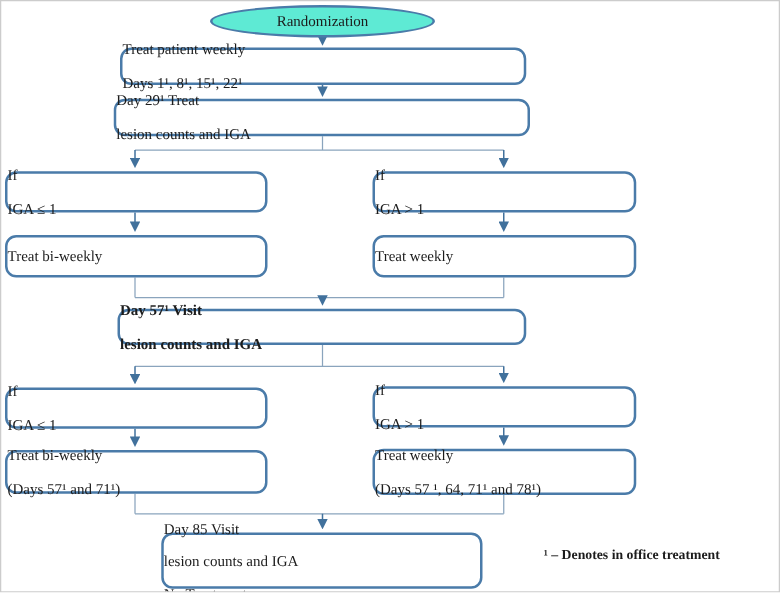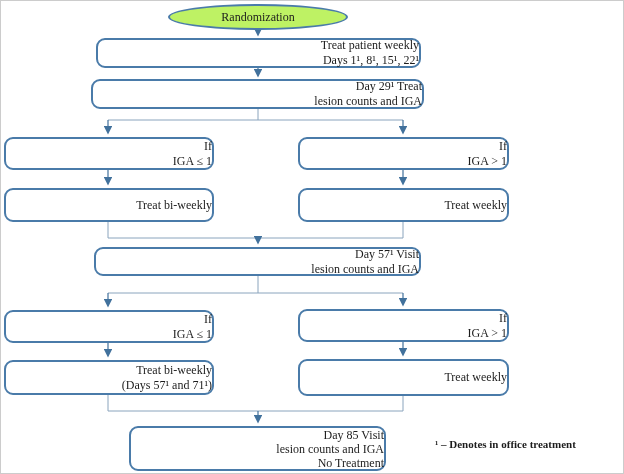--- a/index.html
+++ b/index.html
@@ -16,38 +16,39 @@
   }
   #wires { position: absolute; left: 0; top: 0; width: 624px; height: 474px; }
   .c-line { stroke: var(--connector-line, #8aa4bd); stroke-width: 1; fill: none; }
   .c-arrow { stroke: var(--arrow, #41719c); stroke-width: 1.2; fill: none; marker-end: url(#ah); }
   #ah path { fill: var(--arrow, #41719c); }
   .node {
     position: absolute;
     display: flex;
     flex-direction: column;
     justify-content: center;
-    align-items: flex-end;
+    align-items: flex-start;
     text-align: center;
     background: #ffffff;
     border: 2px solid var(--box-border, #4a7ba9);
     border-radius: 9px;
     font-size: 12px;
     line-height: 15px;
     box-sizing: border-box;
     z-index: 2;
+    gap: 12px;
   }
   .node.tight { line-height: 14px; }
   .ellipse {
     position: absolute;
     display: flex;
     justify-content: center;
     align-items: center;
     text-align: center;
-    background: #bef264;
+    background: #5eead4;
     border: 2px solid var(--box-border, #4a7ba9);
     border-radius: 50%;
     font-size: 12px;
     box-sizing: border-box;
     z-index: 2;
   }
   .footnote {
     position: absolute;
     font-size: 11px;
     font-weight: bold;
@@ -142,21 +143,21 @@
   </div>
 
   <div class="node" style="left:3px; top:187px; width:210px; height:34px;">
     <span>Treat bi-weekly</span>
   </div>
 
   <div class="node" style="left:297px; top:187px; width:211px; height:34px;">
     <span>Treat weekly</span>
   </div>
 
-  <div class="node" style="left:93px; top:246px; width:327px; height:29px;">
+  <div class="node" style="left:93px; top:246px; width:327px; height:29px;font-weight:bold;">
     <span>Day 57¹ Visit</span>
     <span>lesion counts and IGA</span>
   </div>
 
   <div class="node" style="left:3px; top:309px; width:210px; height:33px;">
     <span>If</span>
     <span>IGA ≤ 1</span>
   </div>
 
   <div class="node" style="left:297px; top:308px; width:211px; height:33px;">
@@ -164,20 +165,21 @@
     <span>IGA &gt; 1</span>
   </div>
 
   <div class="node" style="left:3px; top:359px; width:210px; height:35px;">
     <span>Treat bi-weekly</span>
     <span>(Days 57¹ and 71¹)</span>
   </div>
 
   <div class="node" style="left:297px; top:358px; width:211px; height:37px;">
     <span>Treat weekly</span>
+    <span>(Days 57 ¹, 64, 71¹ and 78¹)</span>
   </div>
 
   <div class="node tight" style="left:128px; top:425px; width:257px; height:45px;">
     <span>Day 85 Visit</span>
     <span>lesion counts and IGA</span>
     <span>No Treatment</span>
   </div>
 
   <div class="footnote" style="left:434px; top:437px;">¹ – Denotes in office treatment</div>
 

